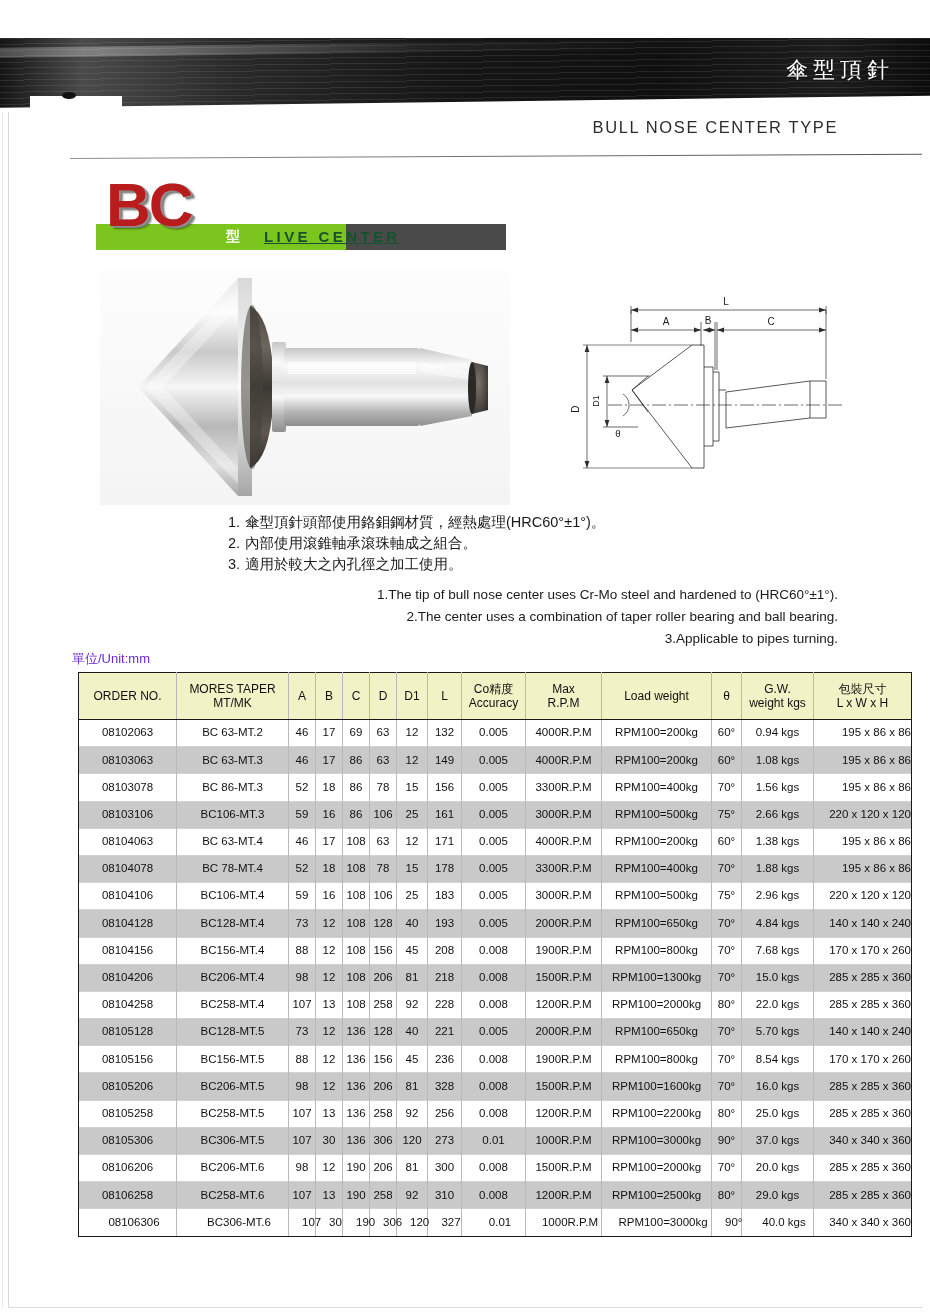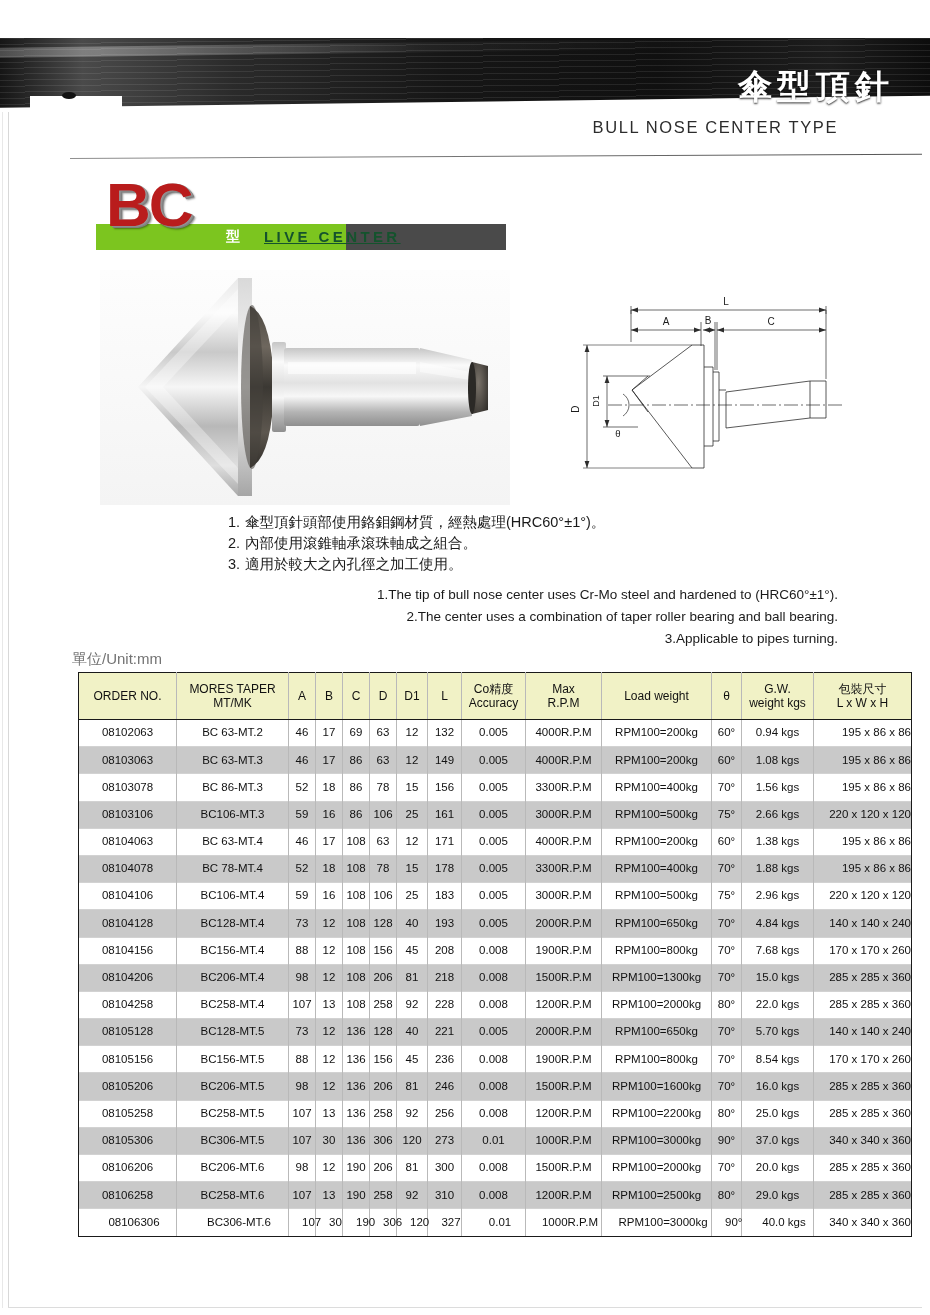--- a/index.html
+++ b/index.html
@@ -25,22 +25,22 @@
       repeating-linear-gradient(to bottom,
         rgba(255,255,255,0.085) 0px, rgba(255,255,255,0.085) 1px,
         rgba(0,0,0,0) 1px, rgba(0,0,0,0) 6px),
       linear-gradient(to right,#0d0d0d 0%,#4a4a4a 10%,#2a2a2a 26%,#161616 48%,#101010 70%,#1d1d1d 88%,#0a0a0a 100%);
   }
   .banner-hl{
     position:absolute;left:0;top:10px;width:100%;height:10px;
     background:linear-gradient(to right,rgba(255,255,255,0.22),rgba(255,255,255,0.30) 12%,rgba(255,255,255,0.05) 45%,rgba(255,255,255,0) 75%);
   }
   .banner-title{
-    position:absolute;right:36px;top:26px;
-    font-size:34px;font-weight:bold;letter-spacing:5px;
+    position:absolute;right:36px;top:17px;
+    font-size:22px;font-weight:normal;letter-spacing:5px;
     color:#ffffff;white-space:nowrap;
     text-shadow:0 1px 2px rgba(0,0,0,.85);
   }
   .banner-notch{position:absolute;left:30px;top:96px;width:92px;height:22px;background:#ffffff;}
   .banner-dot{position:absolute;left:62px;top:92px;width:14px;height:7px;border-radius:50%;background:#121212;}
 
   .subtitle{
     position:absolute;right:92px;top:118px;
     font-size:16.5px;letter-spacing:1.6px;color:#2c2c2c;white-space:nowrap;
   }
@@ -80,21 +80,21 @@
   .draw{position:absolute;left:560px;top:280px;width:285px;height:205px;}
 
   
   .desc{position:absolute;left:228px;top:512px;width:610px;}
   .desc .cn{font-size:14.5px;line-height:21px;color:#1a1a1a;white-space:nowrap;}
   .desc .en{font-size:13.5px;line-height:22px;color:#1a1a1a;white-space:nowrap;}
   .desc .en-block{margin-top:9px;text-align:right;}
   .desc .num{display:inline-block;min-width:17px;}
 
   
-  .unit{position:absolute;left:72px;top:650px;font-size:15px;color:#737373;}
+  .unit{position:absolute;left:72px;top:650px;font-size:13px;color:#6d28d9;}
 
   
   .tbl-wrap{position:absolute;left:78px;top:672px;width:812px;}
   table{border-collapse:collapse;width:812px;table-layout:fixed;}
   th,td{
     font-size:11.5px;text-align:center;color:#111;
     border-left:1px solid #b9b9b9;border-right:1px solid #b9b9b9;
     padding:0;line-height:1.18;
   }
   thead th{
@@ -550,21 +550,21 @@
           <td>170 x 170 x 260</td>
         </tr>
         <tr class="alt">
           <td>08105206</td>
           <td>BC206-MT.5</td>
           <td>98</td>
           <td>12</td>
           <td>136</td>
           <td>206</td>
           <td>81</td>
-          <td>246</td>
+          <td>328</td>
           <td>0.008</td>
           <td>1500R.P.M</td>
           <td>RPM100=1600kg</td>
           <td>70°</td>
           <td>16.0 kgs</td>
           <td>285 x 285 x 360</td>
         </tr>
         <tr>
           <td>08105258</td>
           <td>BC258-MT.5</td>

